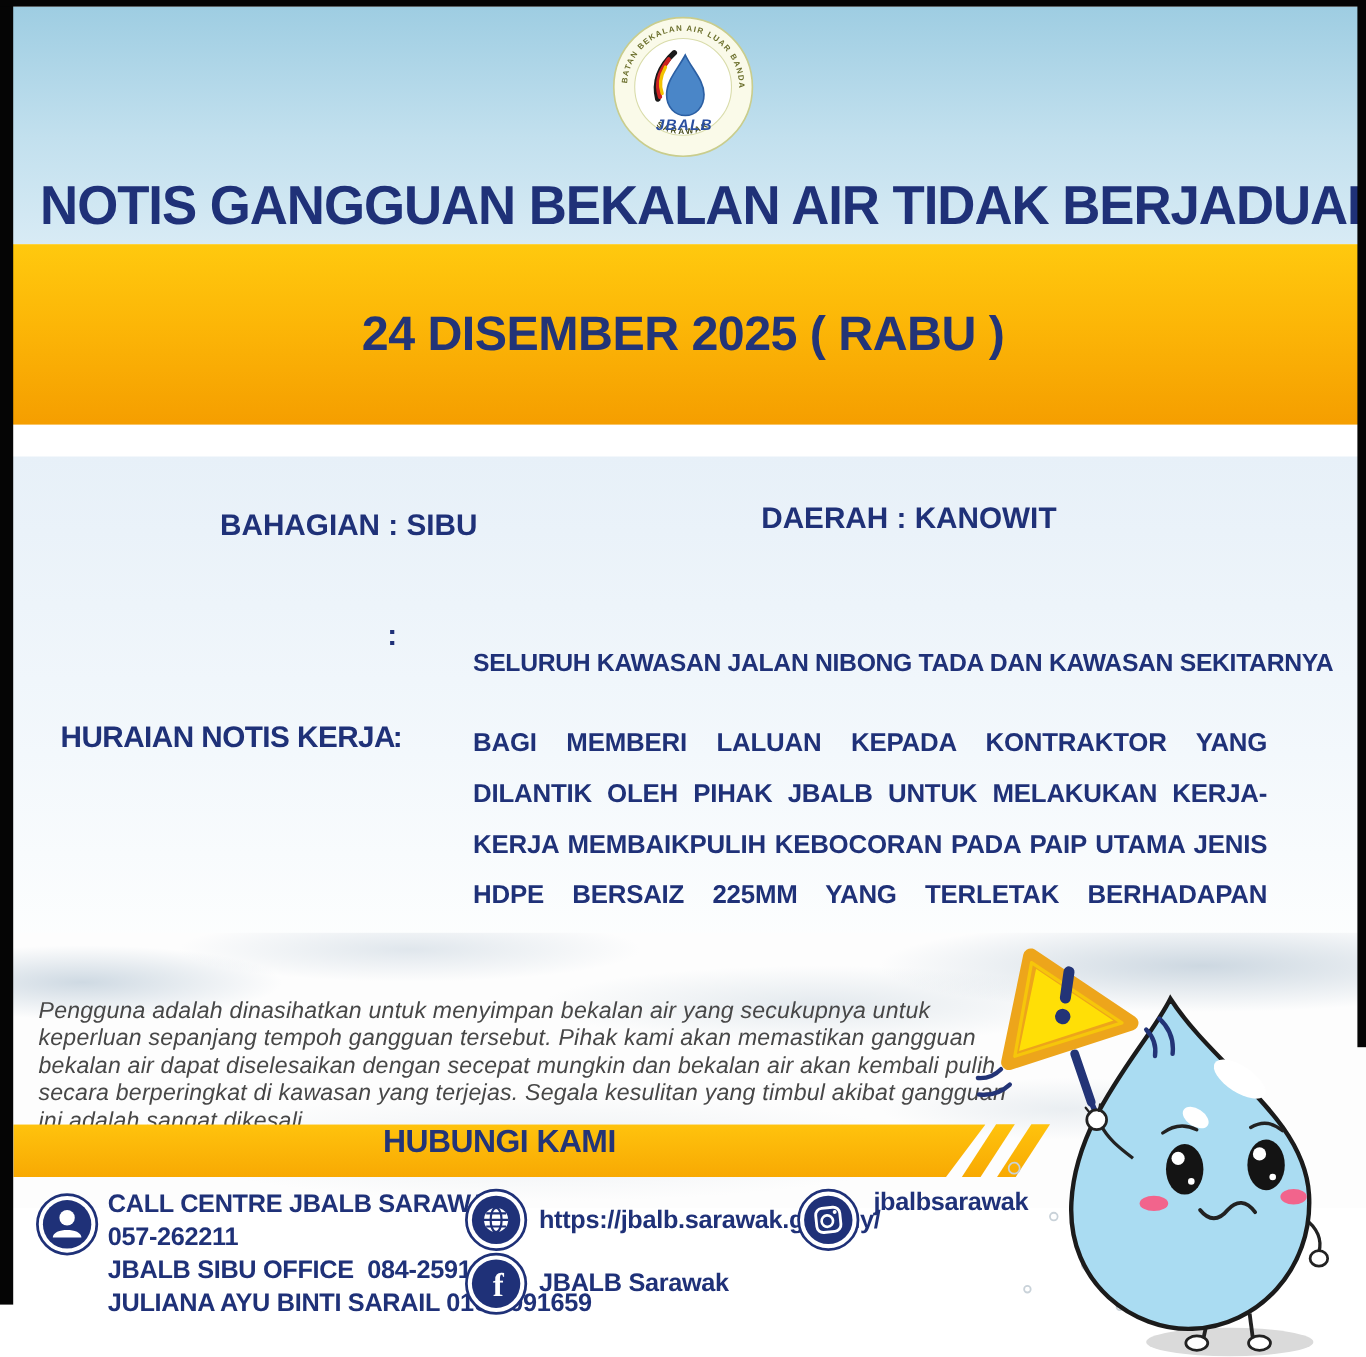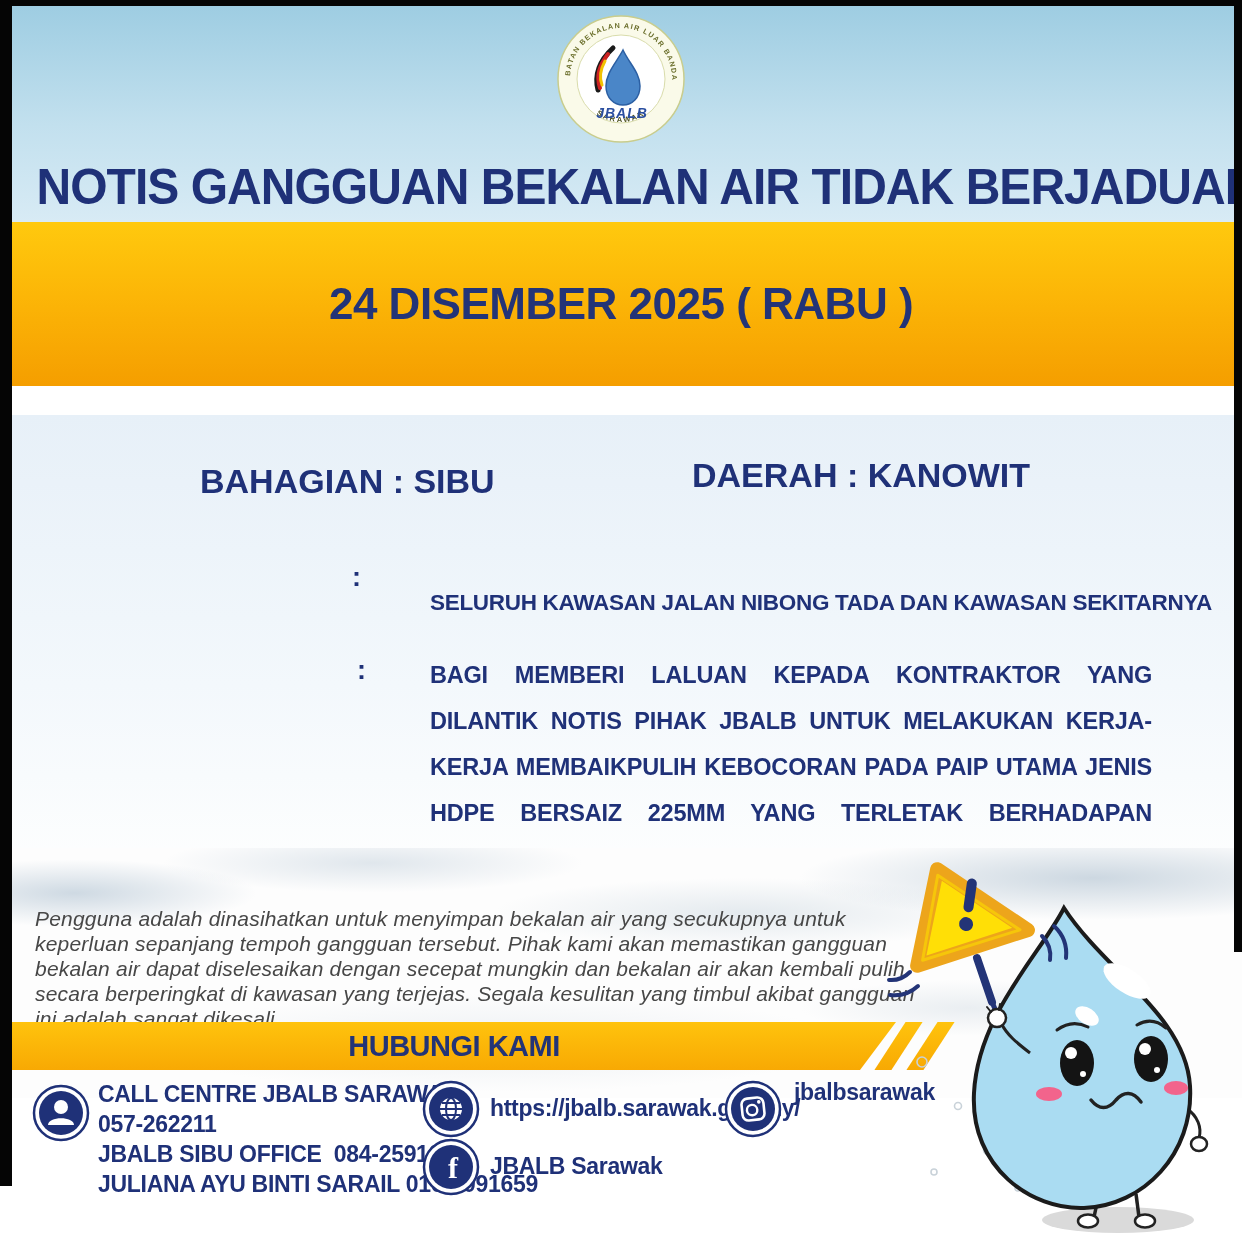--- a/index.html
+++ b/index.html
@@ -22,21 +22,21 @@
   .date-banner{position:absolute;left:0;top:222px;width:100%;height:164px;
                background:linear-gradient(180deg,#ffc90e 0%,#fcb607 45%,#f59e00 100%);
                display:flex;flex-direction:column;align-items:center;justify-content:center;gap:22px;}
   .date-line{color:#233477;font-size:44px;font-weight:bold;letter-spacing:-0.5px;white-space:nowrap;}
 
   
   .body-bg{position:absolute;left:0;top:415px;width:100%;height:450px;
            background:linear-gradient(180deg,#e7f0f8 0%,#f3f8fc 60%,#fdfefe 100%);}
 
   .region-row{position:absolute;left:0;top:462px;width:100%;height:44px;color:#1f3178;
-              font-weight:bold;font-size:34px;}
+              font-weight:bold;font-size:27px;}
   .bahagian{position:absolute;left:200px;top:0;white-space:nowrap;}
   .daerah{position:absolute;left:660px;top:-6px;white-space:nowrap;margin-left:32px;}
 
   .field-label{position:absolute;color:#1f3178;font-weight:bold;font-size:27px;white-space:nowrap;letter-spacing:-0.5px;}
   .field-colon{position:absolute;color:#1f3178;font-weight:bold;font-size:27px;}
   .kawasan-value{position:absolute;left:430px;top:563px;width:740px;color:#1f3178;
                  font-weight:bold;font-size:22.5px;white-space:nowrap;letter-spacing:-0.3px;margin-top:27px;}
   .huraian-text{position:absolute;left:430px;top:652px;width:722px;color:#1f3178;
                 font-weight:bold;font-size:23.5px;line-height:46px;text-align:justify;letter-spacing:-0.2px;}
   .huraian-text .it{font-style:italic;}
@@ -52,21 +52,21 @@
       radial-gradient(ellipse 500px 70px at 40% 78%, rgba(205,215,224,.35), transparent 70%),
       radial-gradient(ellipse 240px 40px at 78% 64%, rgba(198,210,220,.35), transparent 70%);}
 
   .disclaimer{position:absolute;left:35px;top:906px;width:890px;color:#474747;
               font-size:21px;font-style:italic;line-height:25px;letter-spacing:0.2px;z-index:5;}
 
   
   .contact-banner{position:absolute;left:12px;top:1022px;width:884px;height:48px;
                   background:linear-gradient(180deg,#ffc30d,#f8a903);
                   clip-path:polygon(0 0,100% 0,calc(100% - 36px) 100%,0 100%);
-                  display:flex;align-items:center;justify-content:center;z-index:6;}
+                  display:flex;align-items:flex-start;justify-content:center;z-index:6;}
   .contact-banner span{color:#233477;font-size:29px;font-weight:bold;letter-spacing:-0.5px;}
   .stripe{position:absolute;top:1022px;width:17px;height:48px;
           background:linear-gradient(180deg,#ffc30d,#f8a903);transform:skewX(-33deg);z-index:6;}
   .stripe.s1{left:890px;}
   .stripe.s2{left:922px;}
 
   
   .contact-area{position:absolute;left:0;top:1078px;width:100%;height:156px;z-index:7;}
   .cicon{position:absolute;width:58px;height:58px;}
   .ctext{position:absolute;color:#1f3178;font-weight:bold;font-size:23px;line-height:29.5px;white-space:nowrap;letter-spacing:-0.3px;}
@@ -112,22 +112,23 @@
   <div class="body-bg"></div>
 
   <div class="region-row">
     <span class="bahagian">BAHAGIAN : SIBU</span>
     <span class="daerah">DAERAH : KANOWIT</span>
   </div>
 
   <div class="field-colon" style="left:352px;top:562px;">:</div>
   <div class="kawasan-value">SELURUH KAWASAN JALAN NIBONG TADA DAN KAWASAN SEKITARNYA</div>
 
+  <div class="field-label" style="left:55px;top:655px;">HURAIAN NOTIS KERJA</div>
   <div class="field-colon" style="left:357px;top:655px;">:</div>
-  <div class="huraian-text"><span>BAGI MEMBERI LALUAN KEPADA KONTRAKTOR YANG DILANTIK NOTIS PIHAK JBALB UNTUK MELAKUKAN KERJA-KERJA MEMBAIKPULIH KEBOCORAN PADA PAIP UTAMA JENIS HDPE BERSAIZ 225MM YANG TERLETAK BERHADAPAN </span><span class="it">LITOMAS HYDROPONICS FARM</span><span>, NIBONG TADA.</span></div>
+  <div class="huraian-text"><span>BAGI MEMBERI LALUAN KEPADA KONTRAKTOR YANG DILANTIK OLEH PIHAK JBALB UNTUK MELAKUKAN KERJA-KERJA MEMBAIKPULIH KEBOCORAN PADA PAIP UTAMA JENIS HDPE BERSAIZ 225MM YANG TERLETAK BERHADAPAN </span><span class="it">LITOMAS HYDROPONICS FARM</span><span>, NIBONG TADA.</span></div>
 
   <div class="water"></div>
 
   <div class="disclaimer">Pengguna adalah dinasihatkan untuk menyimpan bekalan air yang secukupnya untuk keperluan sepanjang tempoh gangguan tersebut. Pihak kami akan memastikan gangguan bekalan air dapat diselesaikan dengan secepat mungkin dan bekalan air akan kembali pulih secara berperingkat di kawasan yang terjejas. Segala kesulitan yang timbul akibat gangguan ini adalah sangat dikesali.</div>
 
   <div class="contact-banner">
     <span>HUBUNGI KAMI</span>
   </div>
   <div class="stripe s1"></div>
   <div class="stripe s2"></div>

